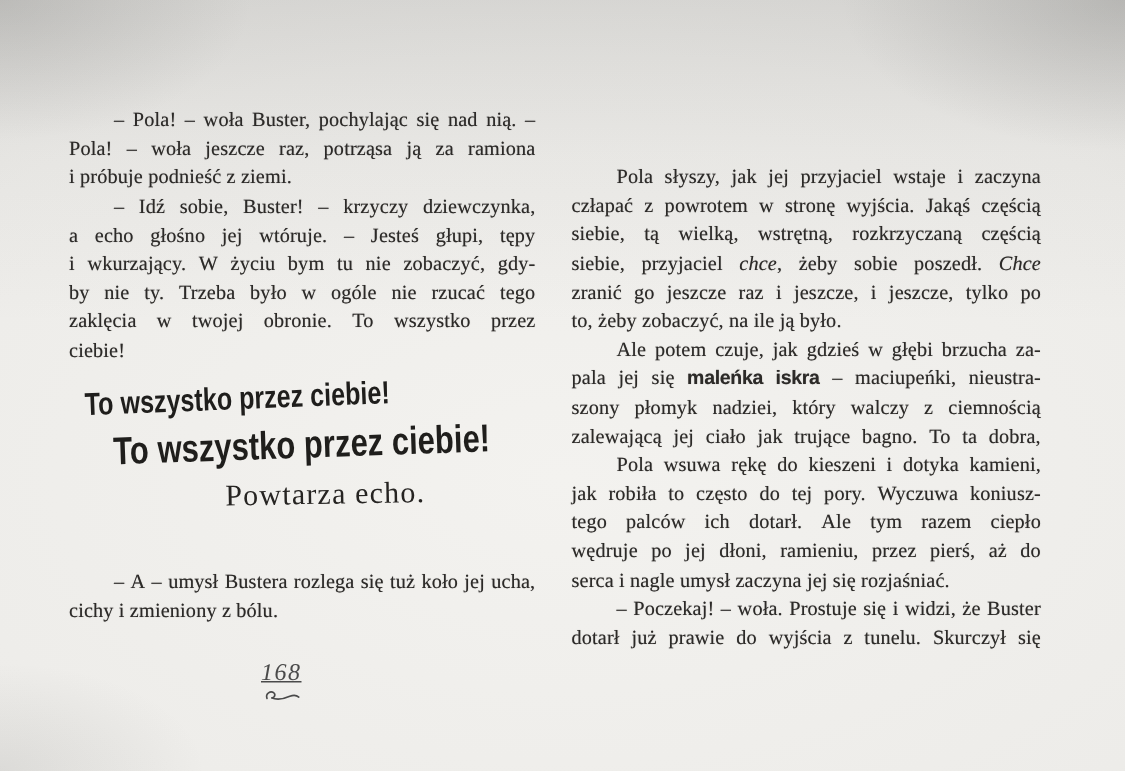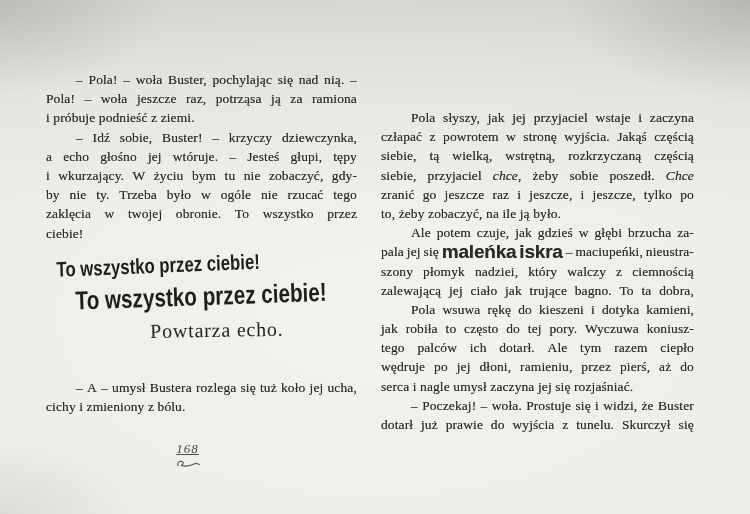--- a/index.html
+++ b/index.html
@@ -28,21 +28,21 @@
     white-space:nowrap;height:19.2px;line-height:19.2px;
     font-size:13.5px;letter-spacing:.1px;
     text-shadow:0 0 .5px rgba(44,42,40,.55);
   }
   .line.j{display:flex;justify-content:space-between;}
   .line.first{padding-left:30px;}
   .w{display:inline-block;}
   .it{font-style:italic;}
   .spark{
     font-family:"Liberation Sans", sans-serif;
-    font-weight:700;font-size:19px;letter-spacing:-.2px;
+    font-weight:700;font-size:13px;letter-spacing:-.2px;
   }
 
   .echo1,.echo2{
     font-family:"Liberation Sans", sans-serif;font-weight:700;
     color:#1f1e1c;white-space:nowrap;
     transform-origin:left top;
   }
   .echo1{
     font-size:18px;height:25px;margin:15px 0 0 10px;
     transform:rotate(-2.3deg) scale(.93,1.18);
@@ -57,21 +57,21 @@
     transform:rotate(-1deg);transform-origin:left top;
   }
   .gap-before-last{margin-top:33px;}
 
   .footer{
     position:absolute;top:441px;left:0;width:100%;
     text-align:center;color:#4a4a4a;
   }
   .pagenum{
     font-family:"Liberation Serif", serif;font-style:italic;
-    font-size:13px;line-height:15px;letter-spacing:1px;text-decoration:underline;
+    font-size:16px;line-height:15px;letter-spacing:1px;text-decoration:underline;
   }
   .flourish{display:block;margin:3px auto 0 auto;}
 </style>
 </head>
 <body>
 
 <div class="spread">
 
   <div class="page page-left">
     <div class="text-col">

